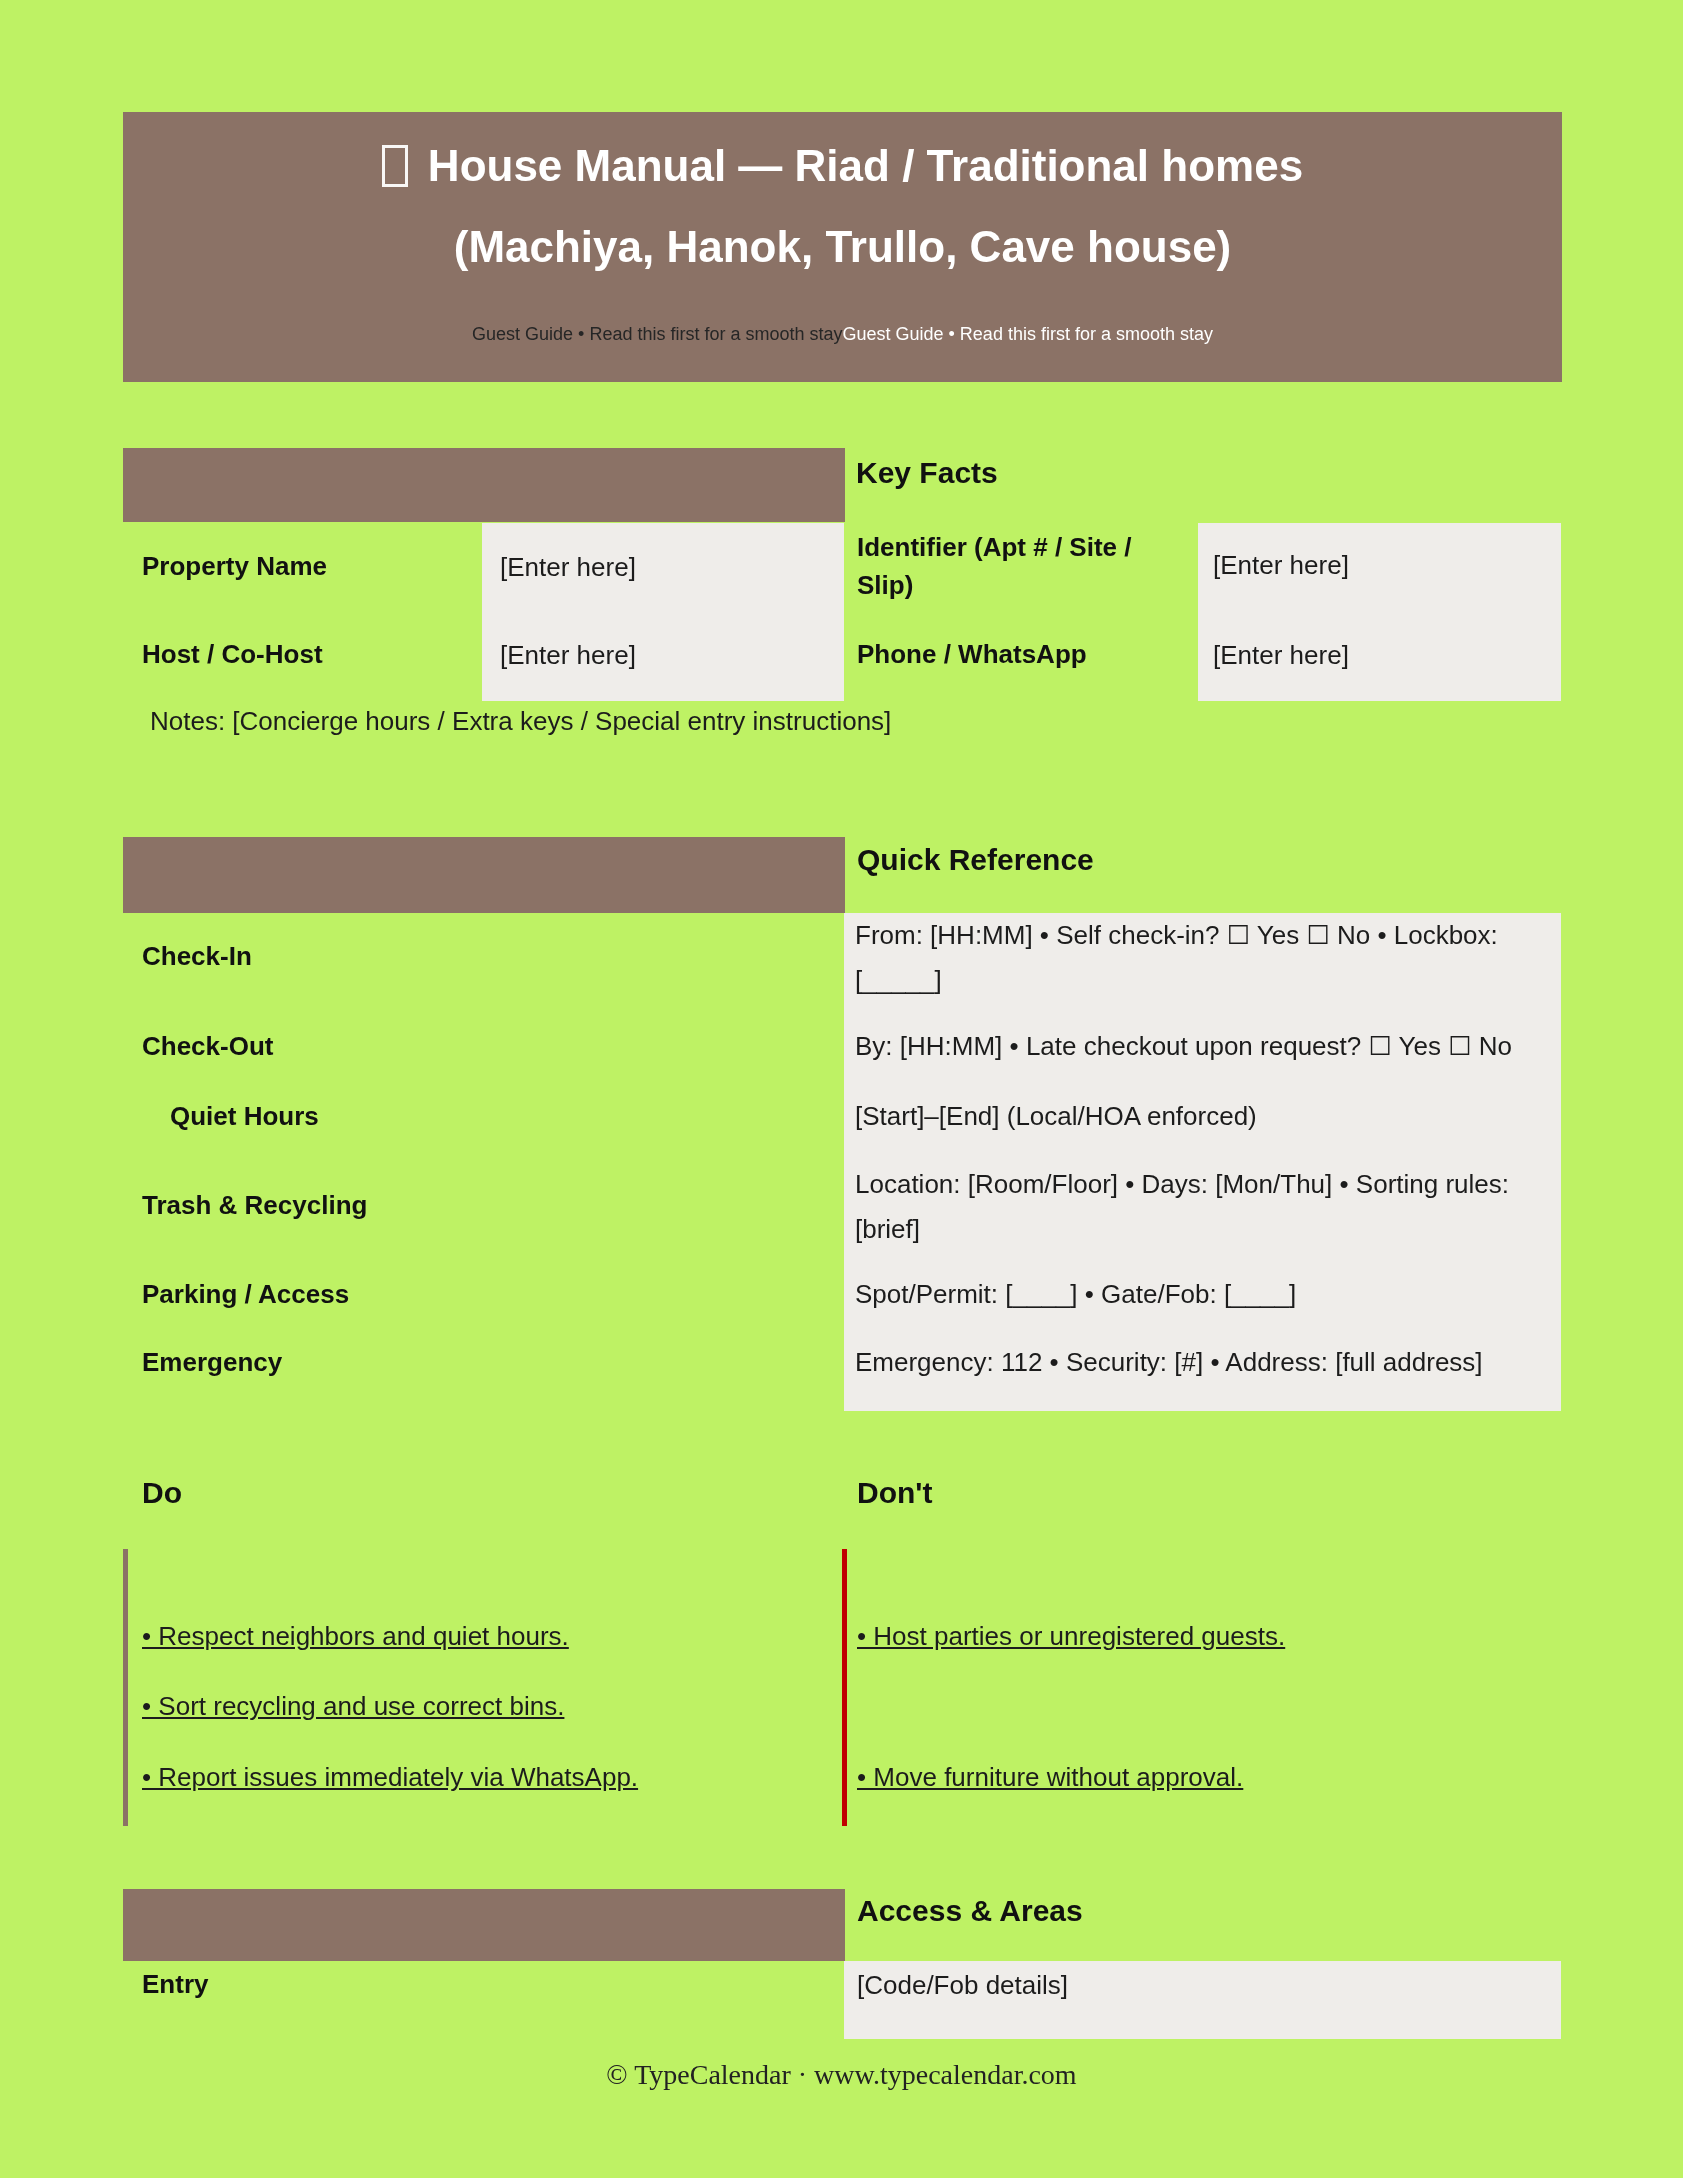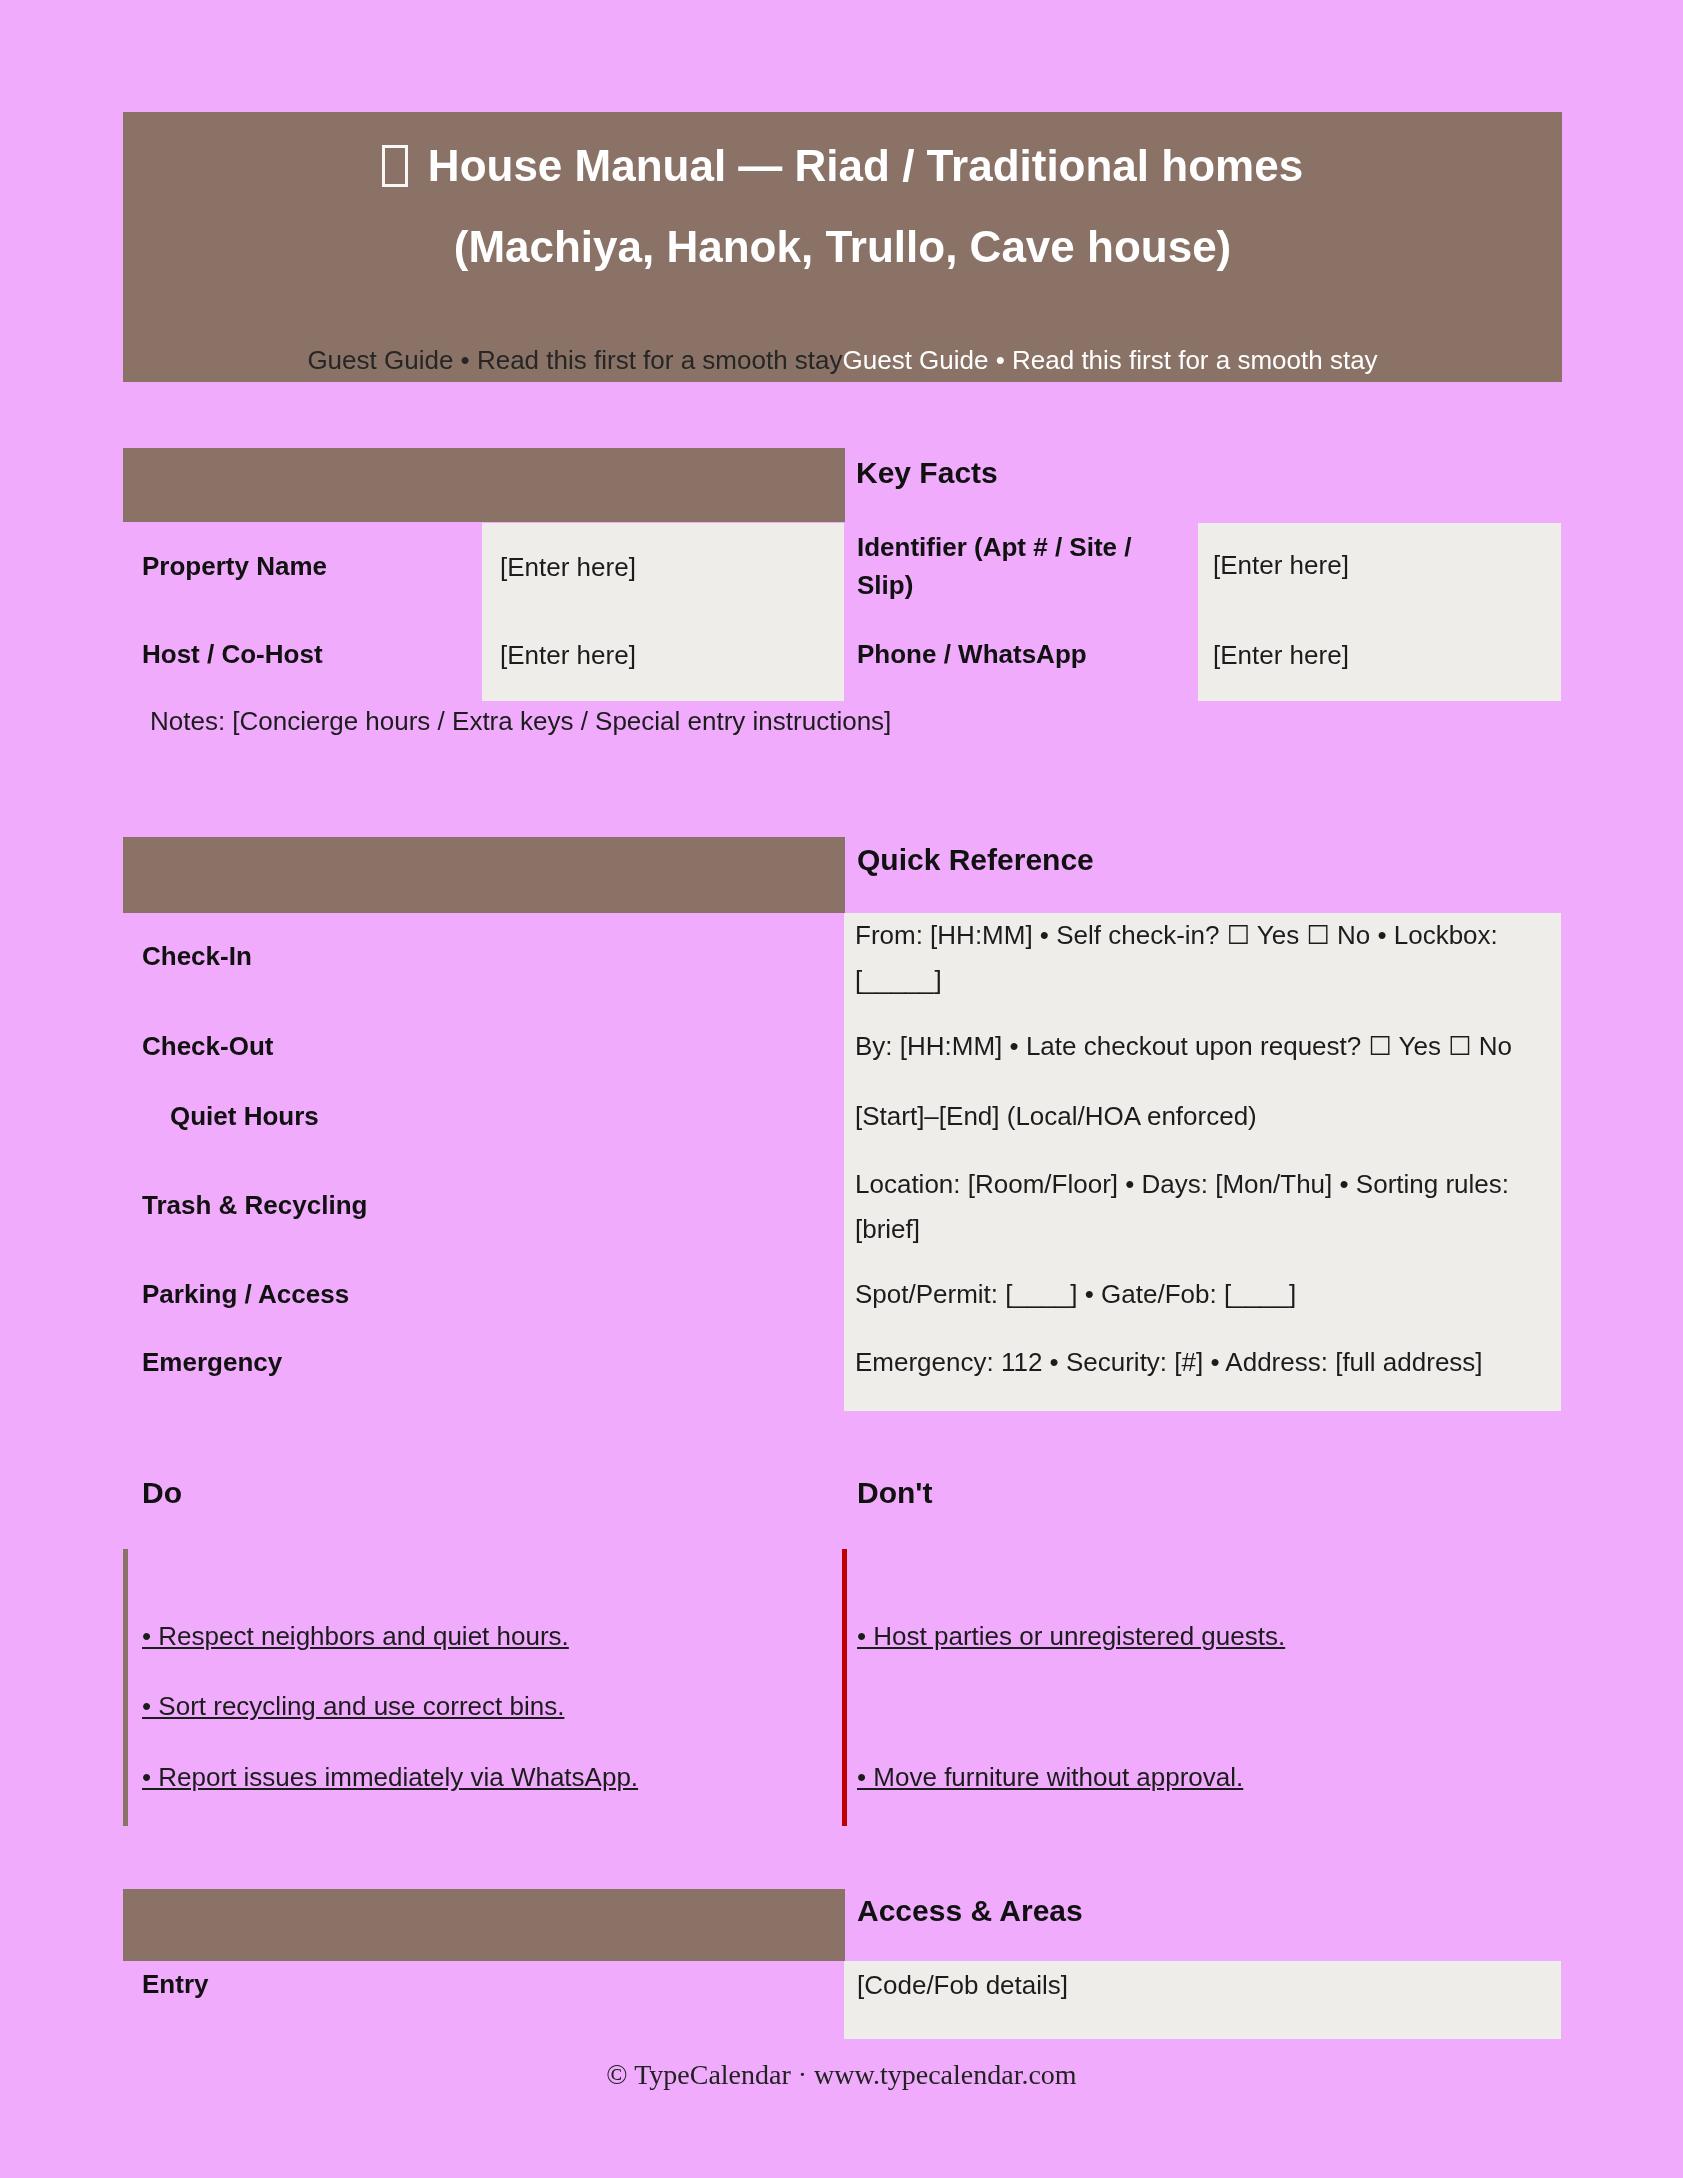--- a/index.html
+++ b/index.html
@@ -3,36 +3,36 @@
 <meta charset="utf-8">
 <style>
   :root{
     --brown:#8b7266;
     --panel:#efedea;
     --red:#c00000;
     --ink:#1c1c1c;
   }
   html,body{margin:0;padding:0;background:#ffffff;}
   .page{
-    position:relative;width:1683px;height:2178px;background:#f0abfc;overflow:hidden;
+    position:relative;width:1683px;height:2178px;background:#bef264;overflow:hidden;
     font-family:"Liberation Sans", sans-serif;color:var(--ink);
   }
   
   .banner{
     position:absolute;left:123px;top:112px;width:1439px;height:270px;
     background:var(--brown);color:#ffffff;text-align:center;
   }
   .title{font-size:44px;font-weight:bold;line-height:48px;white-space:nowrap;}
   .title1{margin-top:30px;}
   .title2{margin-top:33px;}
   .tofu{
     display:inline-block;width:26px;height:42px;border:3px solid rgba(255,255,255,.95);
     margin-right:20px;vertical-align:-6px;box-sizing:border-box;
   }
-  .subtitle{margin-top:76px;font-size:26px;line-height:27px;white-space:nowrap;}
+  .subtitle{margin-top:50px;font-size:18px;line-height:27px;white-space:nowrap;}
   .sub-dark{color:#262626;}
   .sub-light{color:#ffffff;}
   
   .bar{position:absolute;background:var(--brown);}
   .kf-bar{left:123px;top:448px;width:722px;height:74px;}
   .qr-bar{left:123px;top:837px;width:722px;height:76px;}
   .aa-bar{left:123px;top:1889px;width:722px;height:72px;}
   .gray{position:absolute;background:var(--panel);}
   .kf-gray-left{left:482px;top:523px;width:362px;height:178px;}
   .kf-gray-right{left:1198px;top:523px;width:363px;height:178px;}

